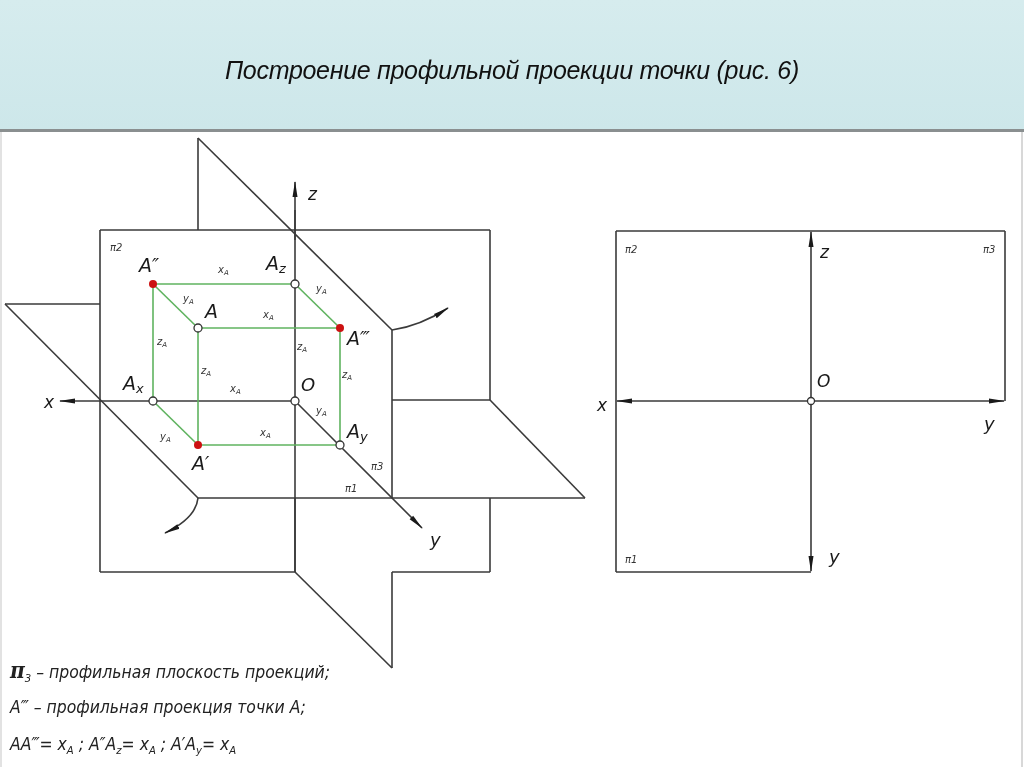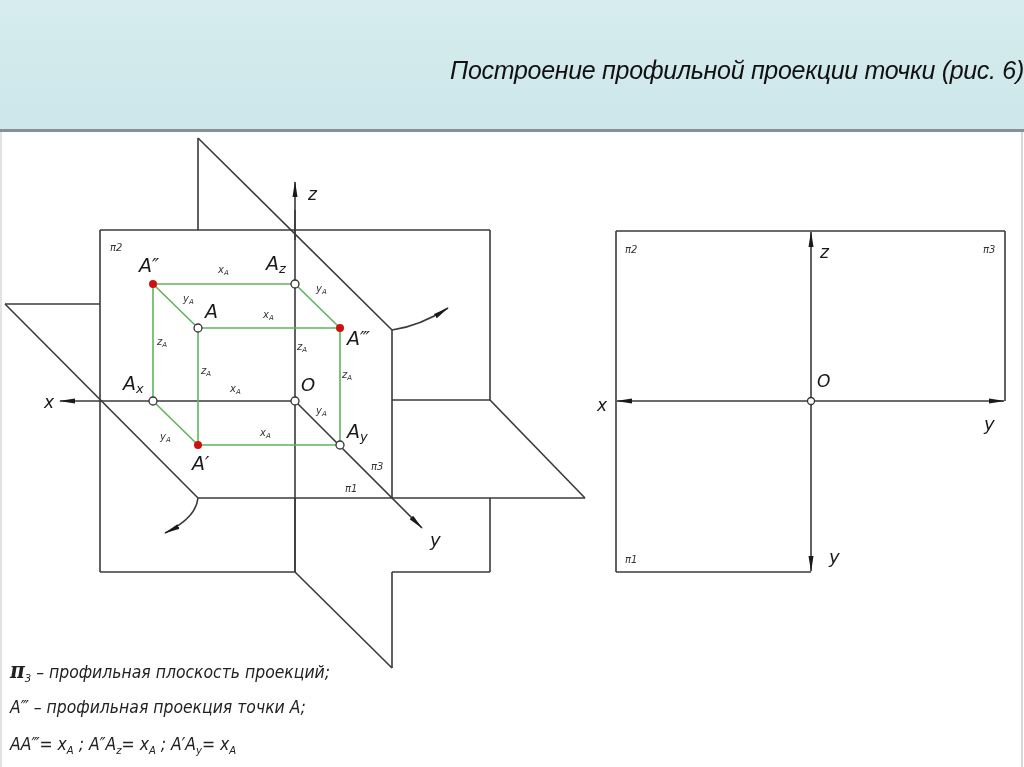--- a/index.html
+++ b/index.html
@@ -1,20 +1,20 @@
 <!DOCTYPE html>
 <html><head>
 <meta charset="utf-8">
 <style>
   html, body { margin:0; padding:0; }
   body { width:1024px; height:767px; position:relative; background:#ffffff; overflow:hidden;
          font-family:"Liberation Sans", sans-serif; }
   .header { position:absolute; left:0; top:0; width:1024px; height:129px;
             background:linear-gradient(#d6ecee,#cde7ea); border-bottom:3px solid #8a8f90; }
-  .title { position:absolute; left:0; width:1024px; top:56px; text-align:right;
+  .title { position:absolute; left:0; width:1024px; top:56px; text-align:center;
            font-size:25px; font-style:italic; color:#111; letter-spacing:-0.3px; }
   .frame-right { position:absolute; left:1021px; top:132px; width:2px; height:635px; background:#d8d8d8; }
   .frame-left { position:absolute; left:0; top:132px; width:2px; height:635px; background:#e2e2e2; }
   svg { position:absolute; left:0; top:0; }
   .ln { stroke:#3a3a3a; stroke-width:1.6; fill:none; }
   .gr { stroke:#5fb35f; stroke-width:1.6; fill:none; }
   .lbl { font-family:"DejaVu Sans", sans-serif; font-style:italic; fill:#1a1a1a; }
   .sm { font-family:"DejaVu Sans", sans-serif; font-style:italic; fill:#333; font-size:10px; }
   .legend { position:absolute; left:10px; font-family:"DejaVu Sans", sans-serif; font-style:italic;
             font-size:17px; color:#222; transform:scaleX(0.92); transform-origin:left; white-space:nowrap; }

